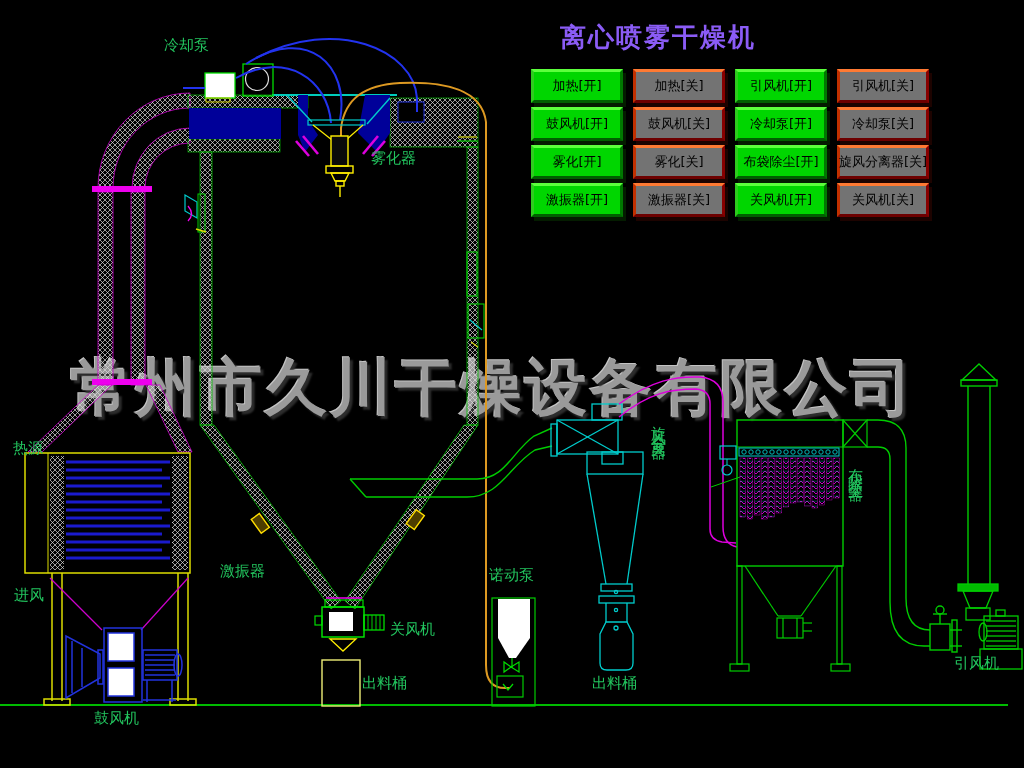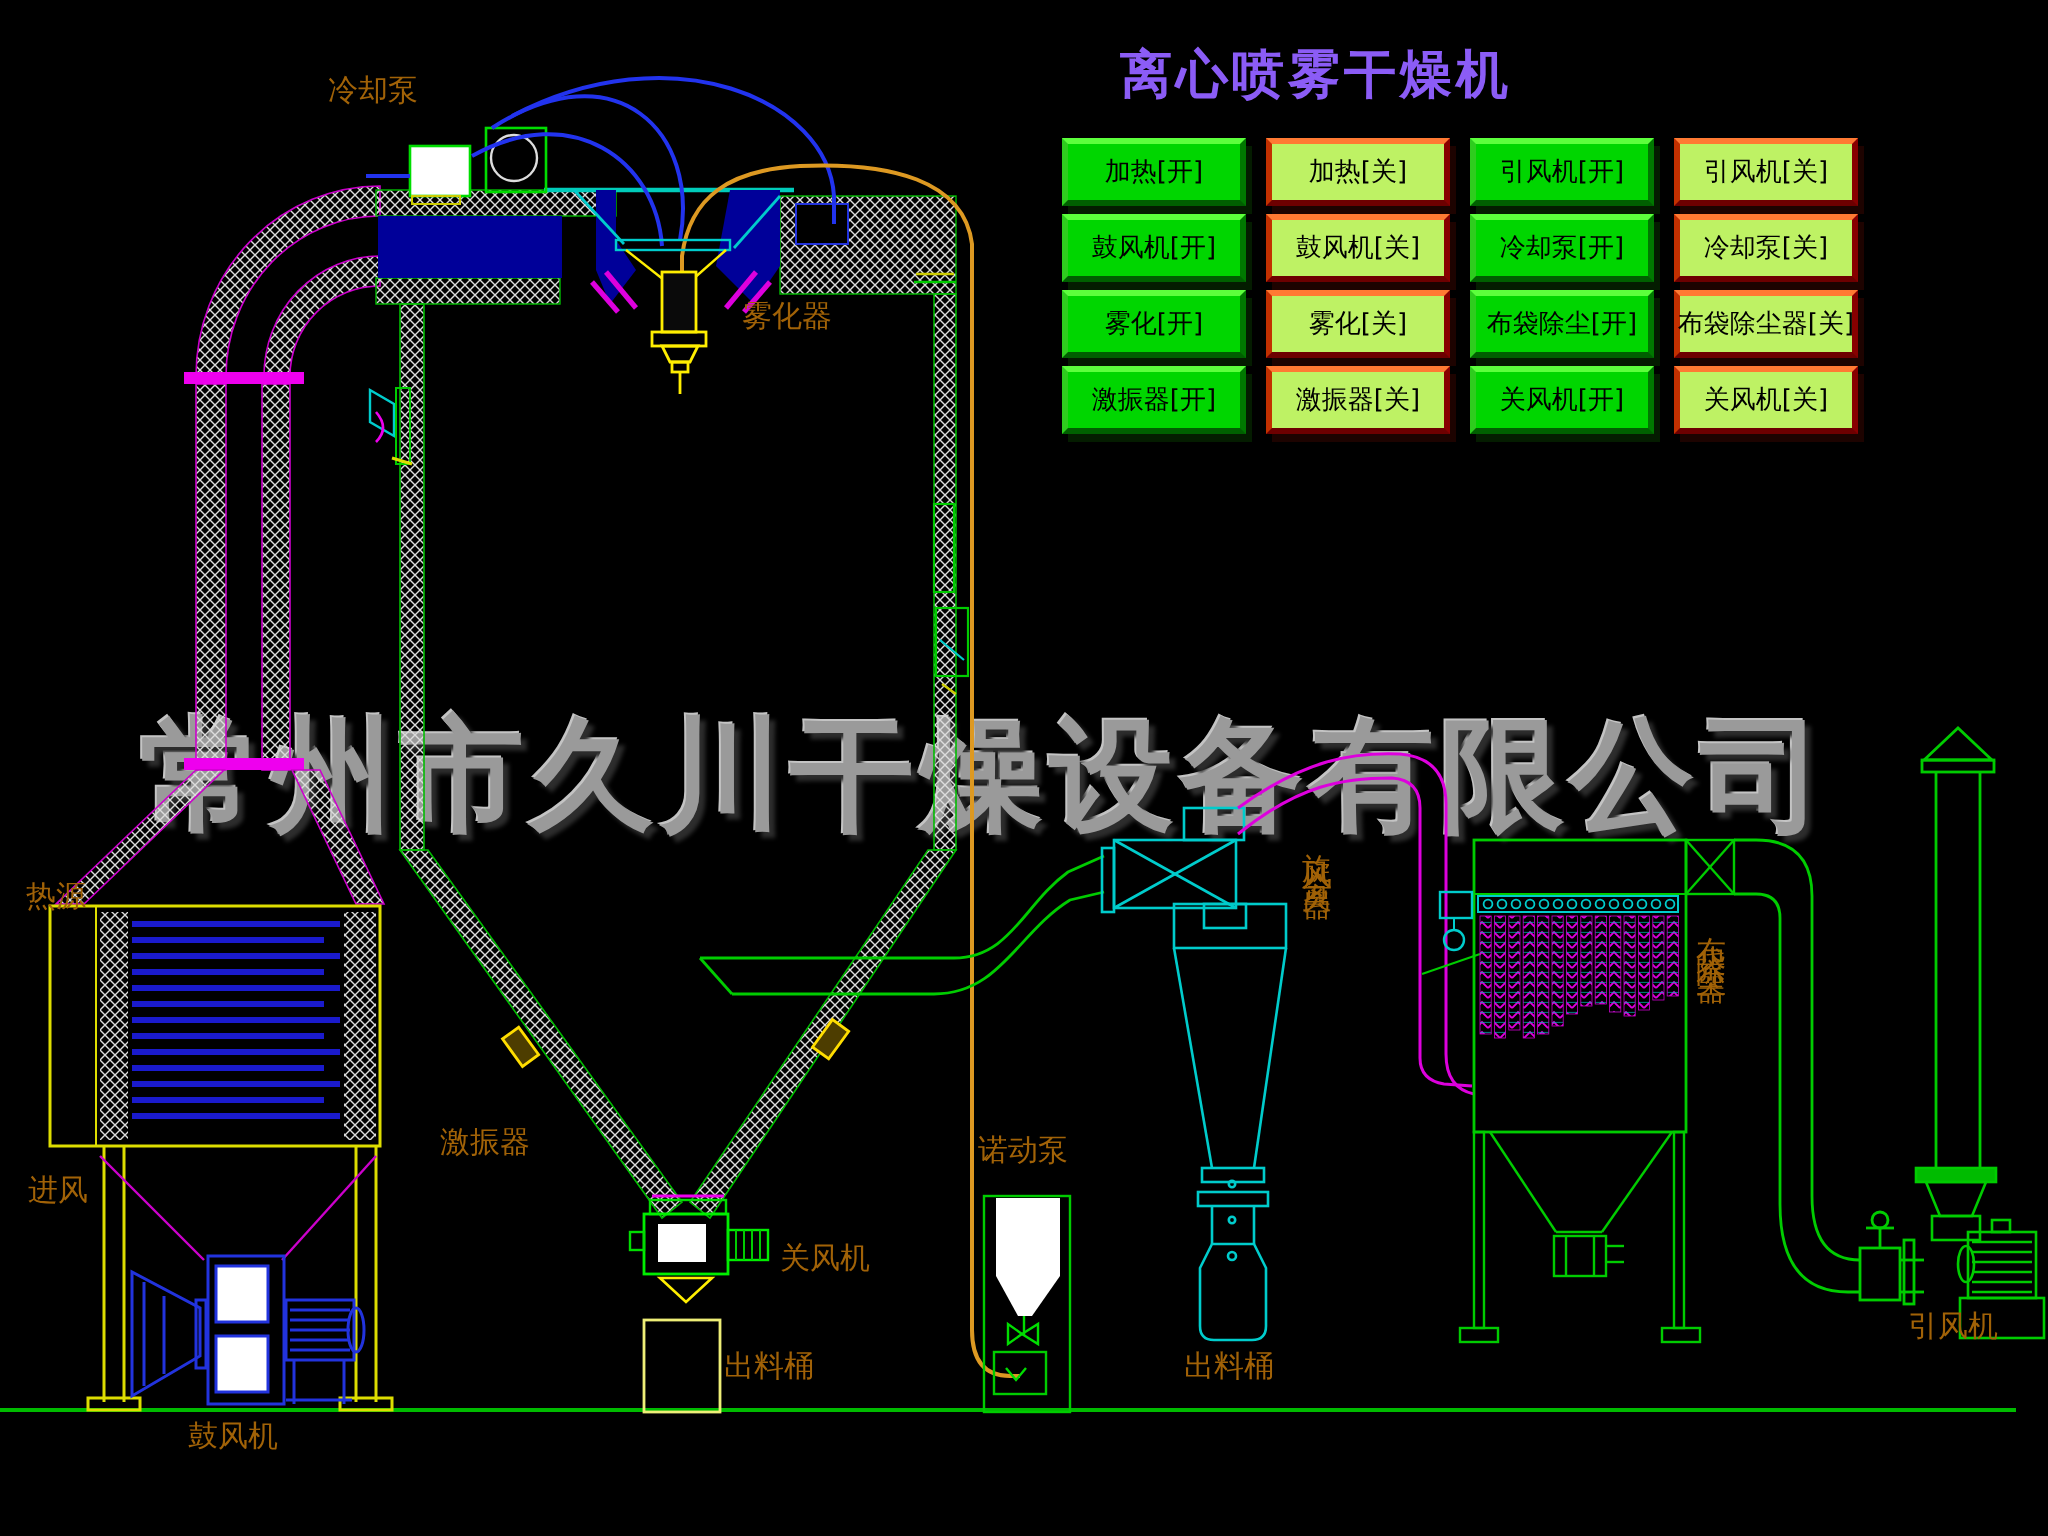--- a/index.html
+++ b/index.html
@@ -2,31 +2,31 @@
 <html><head>
 <meta charset="utf-8">
 <style>
   html,body{margin:0;padding:0;background:#000;}
   #screen{position:relative;width:1024px;height:768px;background:#000;overflow:hidden;
           font-family:"DejaVu Sans",sans-serif;}
   #watermark{position:absolute;left:70px;top:346px;font-size:62px;font-weight:bold;
              color:#9a9a9a;letter-spacing:3px;white-space:nowrap;z-index:1;
              text-shadow:3px 3px 2px #2d2d2d,-1px -1px 0 #c4c4c4;}
   #diagram-svg{position:absolute;left:0;top:0;z-index:2;}
-  .lbl{position:absolute;color:#a16207;font-size:15px;line-height:1.1;z-index:3;white-space:nowrap;}
+  .lbl{position:absolute;color:#22c55e;font-size:15px;line-height:1.1;z-index:3;white-space:nowrap;}
   .lbl.vert{writing-mode:vertical-rl;letter-spacing:5px;}
   #page-title{position:absolute;left:560px;top:20px;font-size:26px;font-weight:bold;
               color:#8b5cf6;letter-spacing:2px;z-index:4;}
   #btn-grid{position:absolute;left:531px;top:69px;display:grid;z-index:4;
             grid-template-columns:repeat(4,92px);grid-auto-rows:34px;column-gap:10px;row-gap:4px;}
   .btn{display:flex;align-items:center;justify-content:center;font-size:13px;color:#000;
        cursor:pointer;user-select:none;border:3px solid;box-sizing:border-box;white-space:nowrap;}
   .btn.on{background:#00d600;border-color:#5cff3c #007800 #005f00 #2ecc1e;
           box-shadow:3px 4px 0 #041c00,1px 1px 0 #000;}
-  .btn.off{background:#bef264;border-color:#ff7a33 #870000 #6d0000 #c23000;
+  .btn.off{background:#737373;border-color:#ff7a33 #870000 #6d0000 #c23000;
            box-shadow:3px 4px 0 #1d0300,1px 1px 0 #000;}
 </style>
 </head>
 <body>
 
 <div id="screen">
 
   <div id="watermark">常州市久川干燥设备有限公司</div>
 
   <svg id="diagram-svg" width="1024" height="768" viewBox="0 0 1024 768">
@@ -355,20 +355,20 @@
     <div class="btn off">加热[关]</div>
     <div class="btn on">引风机[开]</div>
     <div class="btn off">引风机[关]</div>
     <div class="btn on">鼓风机[开]</div>
     <div class="btn off">鼓风机[关]</div>
     <div class="btn on">冷却泵[开]</div>
     <div class="btn off">冷却泵[关]</div>
     <div class="btn on">雾化[开]</div>
     <div class="btn off">雾化[关]</div>
     <div class="btn on">布袋除尘[开]</div>
-    <div class="btn off">布袋除尘器[关]</div>
+    <div class="btn off">旋风分离器[关]</div>
     <div class="btn on">激振器[开]</div>
     <div class="btn off">激振器[关]</div>
     <div class="btn on">关风机[开]</div>
     <div class="btn off">关风机[关]</div>
   </div>
 
 </div>
 
 </body></html>

